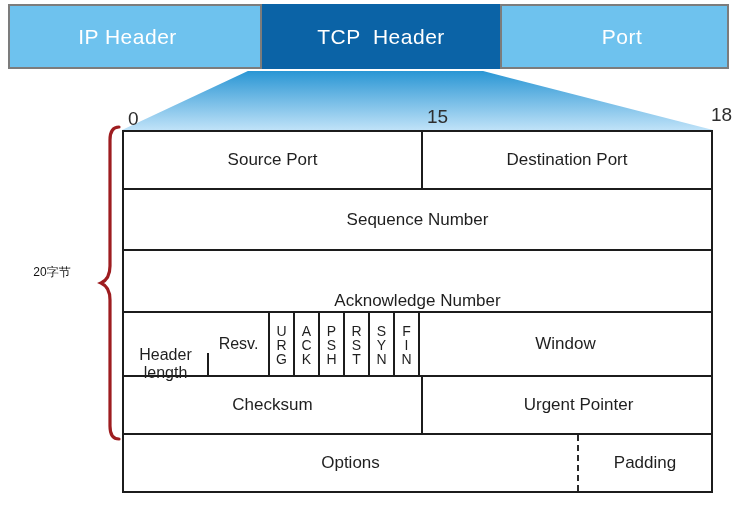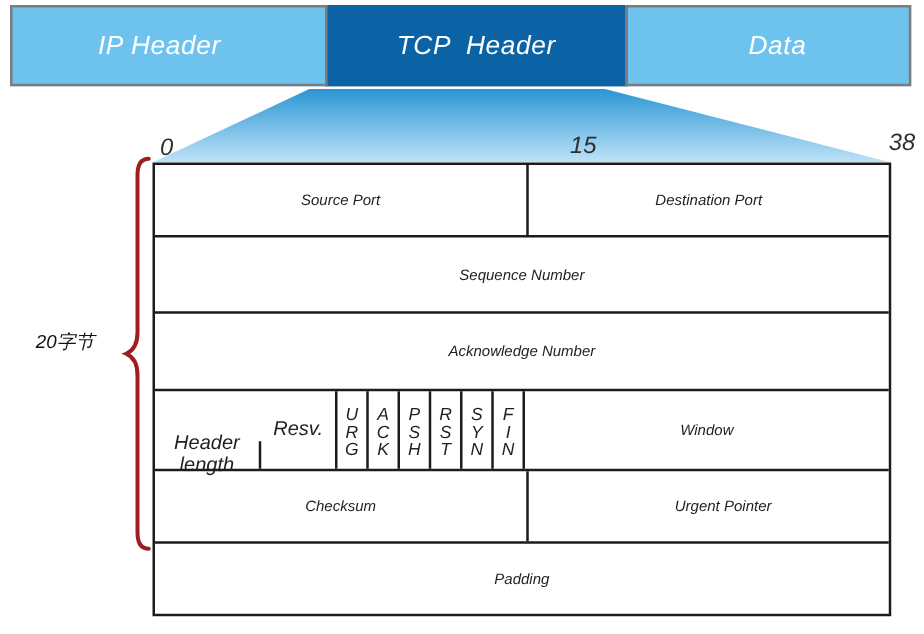--- a/index.html
+++ b/index.html
@@ -1,18 +1,18 @@
 <!DOCTYPE html>
 <html style="--bar-light-blue: #6EC2EE; --bar-dark-blue: #0B63A6; --bar-border-gray: #7C7C7C; --funnel-top: #2A96D4; --funnel-bottom: #BFE2F8; --table-border: #1C1C1C; --brace-red: #9E1D20; --text-dark: #1F1F1F;"><head>
 <meta charset="utf-8">
 <style>
   html,body{margin:0;padding:0;background:#fff;}
   #stage{
     position:relative;width:739px;height:507px;background:#fff;overflow:hidden;
-    font-family:"Liberation Sans",sans-serif;color:var(--text-dark,#1f1f1f);font-style:italic;
+    font-family:"Liberation Sans",sans-serif;color:var(--text-dark,#1f1f1f);
   }
   
   #top-bar{
     position:absolute;left:8px;top:4px;width:721px;height:65px;
     background:var(--bar-light-blue,#6ec2ee);
     border:2px solid var(--bar-border-gray,#7c7c7c);
     box-sizing:border-box;display:flex;
   }
   .bar-seg{
     display:flex;align-items:center;justify-content:center;
@@ -29,72 +29,72 @@
   .seg-data{flex:1;}
   
   #funnel{
     position:absolute;left:122px;top:71px;width:591px;height:59px;
     background:linear-gradient(180deg,var(--funnel-top,#2a96d4) 0%,var(--funnel-bottom,#bfe2f8) 100%);
     clip-path:polygon(21.3% 0,61.1% 0,100% 100%,0 100%);
   }
   
   .bit-num{position:absolute;font-size:19px;color:#2e2e2e;}
   #bit-0{left:128px;top:108px;}
-  #bit-15{left:427px;top:106px;margin-left:29px;}
+  #bit-15{left:427px;top:106px;}
   #bit-31{left:711px;top:104px;}
   
   #tcp-table{
     position:absolute;left:122px;top:130px;width:591px;height:363px;
     border:2px solid var(--table-border,#1c1c1c);box-sizing:border-box;
     display:flex;flex-direction:column;background:#fff;
   }
   .t-row{display:flex;border-bottom:2px solid var(--table-border,#1c1c1c);}
   .t-row:last-child{border-bottom:none;}
-  .r1{height:56px;} .r2{height:59px;justify-content:flex-end;} .r3{height:60px;}
+  .r1{height:56px;} .r2{height:59px;justify-content:flex-end;} .r3{height:60px;align-items:flex-end;}
   .r4{height:62px;} .r5{height:56px;gap:23px;} .r6{flex:1;}
   .t-cell{
     display:flex;align-items:center;justify-content:center;
-    font-size:12px;box-sizing:border-box;text-align:center;
+    font-size:17px;box-sizing:border-box;text-align:center;
     border-right:2px solid var(--table-border,#1c1c1c);
   }
   .t-cell.last{border-right:none;flex:1;}
   .w-half{width:299px;}
   .w-hlen{width:85px;font-size:16px;line-height:1.15;white-space:pre-line;margin-top:40px;}
   .w-resv{width:61px;font-size:16px;}
   .w-flag{width:25px;font-size:14px;line-height:14px;white-space:pre-line;padding-top:1px;}
   .w-opts{width:455px;border-right:2px dashed #2a2a2a;}
   
   #byte-label{
     position:absolute;left:12px;top:264px;width:80px;text-align:center;
-    font-size:15px;color:#111;
+    font-size:12px;color:#111;
   }
   #brace-svg{position:absolute;left:96px;top:124px;}
 </style>
 </head>
 <body>
 
 <div id="stage">
 
   <div id="top-bar">
     <div class="bar-seg seg-ip">
       <span>IP Header</span>
     </div>
     <div class="bar-seg seg-tcp">
       <span style="white-space:pre;">TCP  Header</span>
     </div>
     <div class="bar-seg seg-data">
-      <span>Data</span>
+      <span>Port</span>
     </div>
   </div>
 
   <div id="funnel"></div>
 
   <div class="bit-num" id="bit-0">0</div>
   <div class="bit-num" id="bit-15">15</div>
-  <div class="bit-num" id="bit-31">38</div>
+  <div class="bit-num" id="bit-31">18</div>
 
   <svg id="brace-svg" width="26" height="318" viewBox="0 0 26 318">
     <path d="M23,3 Q14,3 14,16 L14,142 Q14,155 5,159 Q14,163 14,176 L14,302 Q14,315 23,315" fill="none" stroke="#9E1D20" stroke-width="3.2" stroke-linecap="round"></path>
   </svg>
   <div id="byte-label">20字节</div>
 
   <div id="tcp-table">
 
     <div class="t-row r1">
       <div class="t-cell w-half">Source Port</div>
@@ -133,17 +133,18 @@
 N</div>
       <div class="t-cell last">Window</div>
     </div>
 
     <div class="t-row r5">
       <div class="t-cell w-half">Checksum</div>
       <div class="t-cell last">Urgent Pointer</div>
     </div>
 
     <div class="t-row r6">
+      <div class="t-cell w-opts">Options</div>
       <div class="t-cell last">Padding</div>
     </div>
 
   </div>
 </div>
 
 </body></html>

